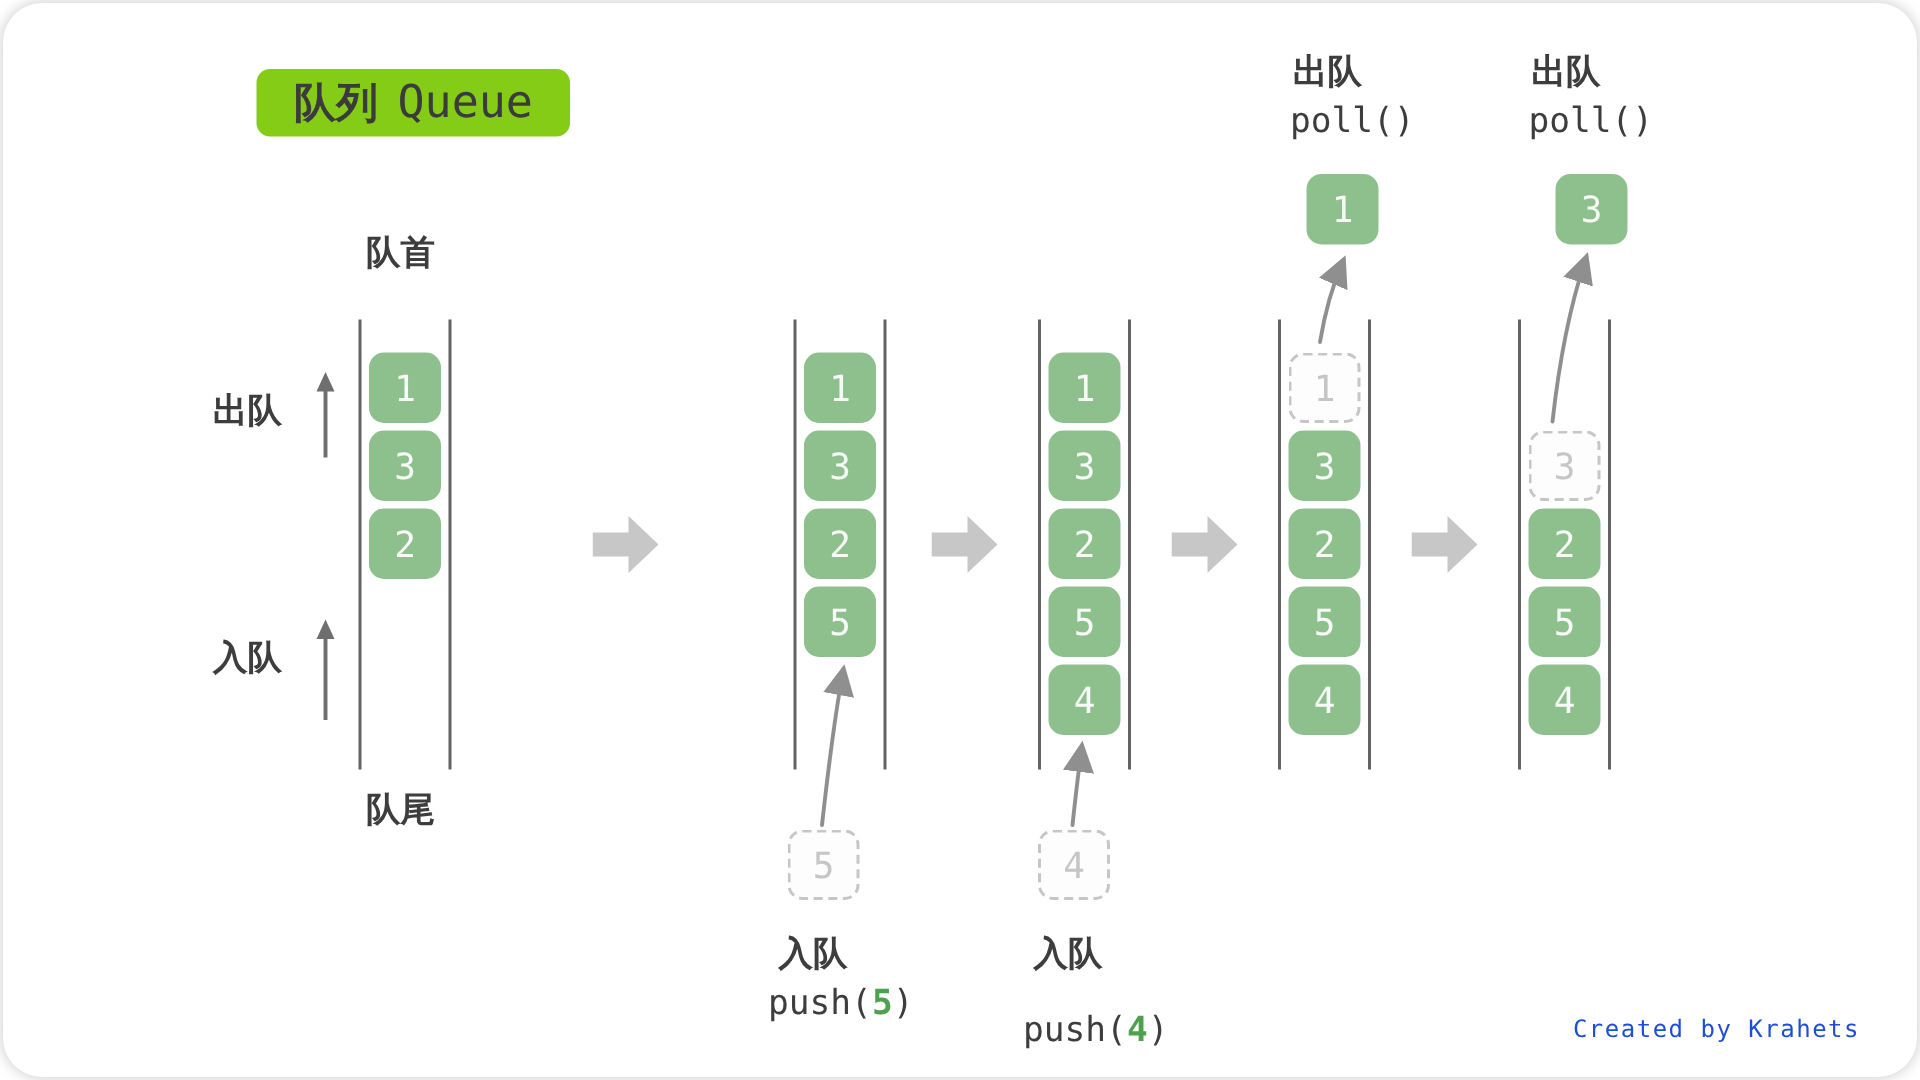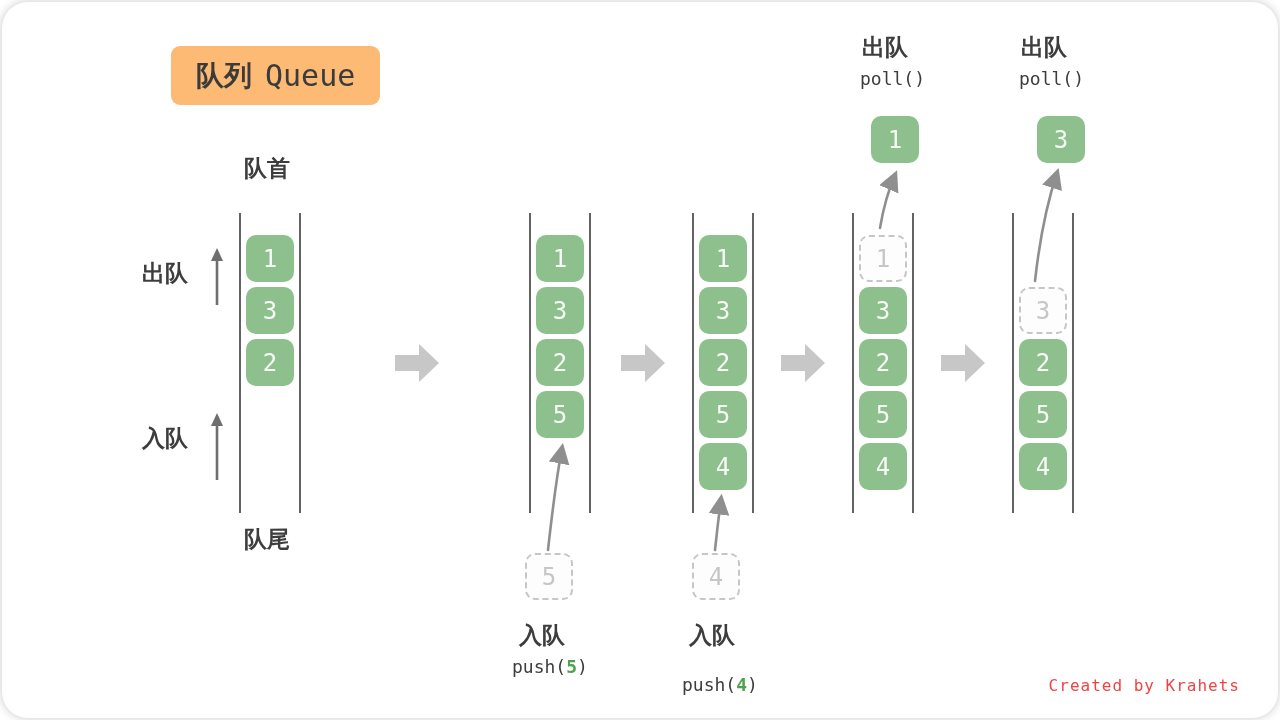--- a/index.html
+++ b/index.html
@@ -5,29 +5,29 @@
   * { margin: 0; padding: 0; box-sizing: border-box; }
   html, body { width: 1280px; height: 720px; background: #ffffff; font-family: "Liberation Sans", sans-serif; }
   #canvas {
     position: relative; width: 1276px; height: 716px; margin: 2px;
     background: #ffffff; border-radius: 26px;
     box-shadow: 0 0 10px rgba(0,0,0,0.22);
     overflow: hidden;
   }
   
   .badge {
-    position: absolute; left: 169px; top: 44px; height: 59px;
+    position: absolute; left: 169px; top: 44px; height: 45px;
     display: inline-flex; align-items: center; gap: 13px;
-    padding: 0 25px; background: #fdba74; border-radius: 9px;
+    padding: 0 25px; background: #84cc16; border-radius: 9px;
   }
   .badge .zh { font-size: 28px; font-weight: bold; color: #3b3b3b; }
   .badge .en { font-size: 30px; font-family: "DejaVu Sans Mono", monospace; color: #3b3b3b; }
 
   .cjk-label { position: absolute; font-size: 23px; font-weight: bold; color: #3d3d3d; white-space: nowrap; }
-  .mono-label { position: absolute; font-size: 18px; font-family: "DejaVu Sans Mono", monospace; color: #3d3d3d; white-space: nowrap; text-align: right; }
+  .mono-label { position: absolute; font-size: 23px; font-family: "DejaVu Sans Mono", monospace; color: #3d3d3d; white-space: nowrap; text-align: right; }
   .mono-label .arg { color: #4fa14f; font-weight: bold; }
 
   
   .qcol {
     position: absolute; top: 211px; width: 62px; height: 300px;
     border-left: 2px solid #636363; border-right: 2px solid #636363;
   }
   
   .qbox {
     position: absolute; width: 48px; height: 47px;
@@ -40,21 +40,21 @@
     position: absolute; width: 48px; height: 47px;
     background: #fdfdfd; border: 2px dashed #c6c6c6; border-radius: 10px;
     display: flex; align-items: center; justify-content: center;
     font-family: "DejaVu Sans Mono", monospace; font-size: 24px; color: #c6c6c6;
   }
   .arrow-svg { position: absolute; }
   #overlay { position: absolute; left: 0; top: 0; pointer-events: none; }
 
   .watermark {
     position: absolute; right: 38px; top: 674px;
-    font-family: "DejaVu Sans Mono", monospace; font-size: 16px; color: #ef4444;
+    font-family: "DejaVu Sans Mono", monospace; font-size: 16px; color: #1d4ed8;
     letter-spacing: 1px;
   }
 </style>
 </head>
 <body>
 
 <div id="canvas">
 
   <div class="badge">
     <span class="zh">队列</span>

